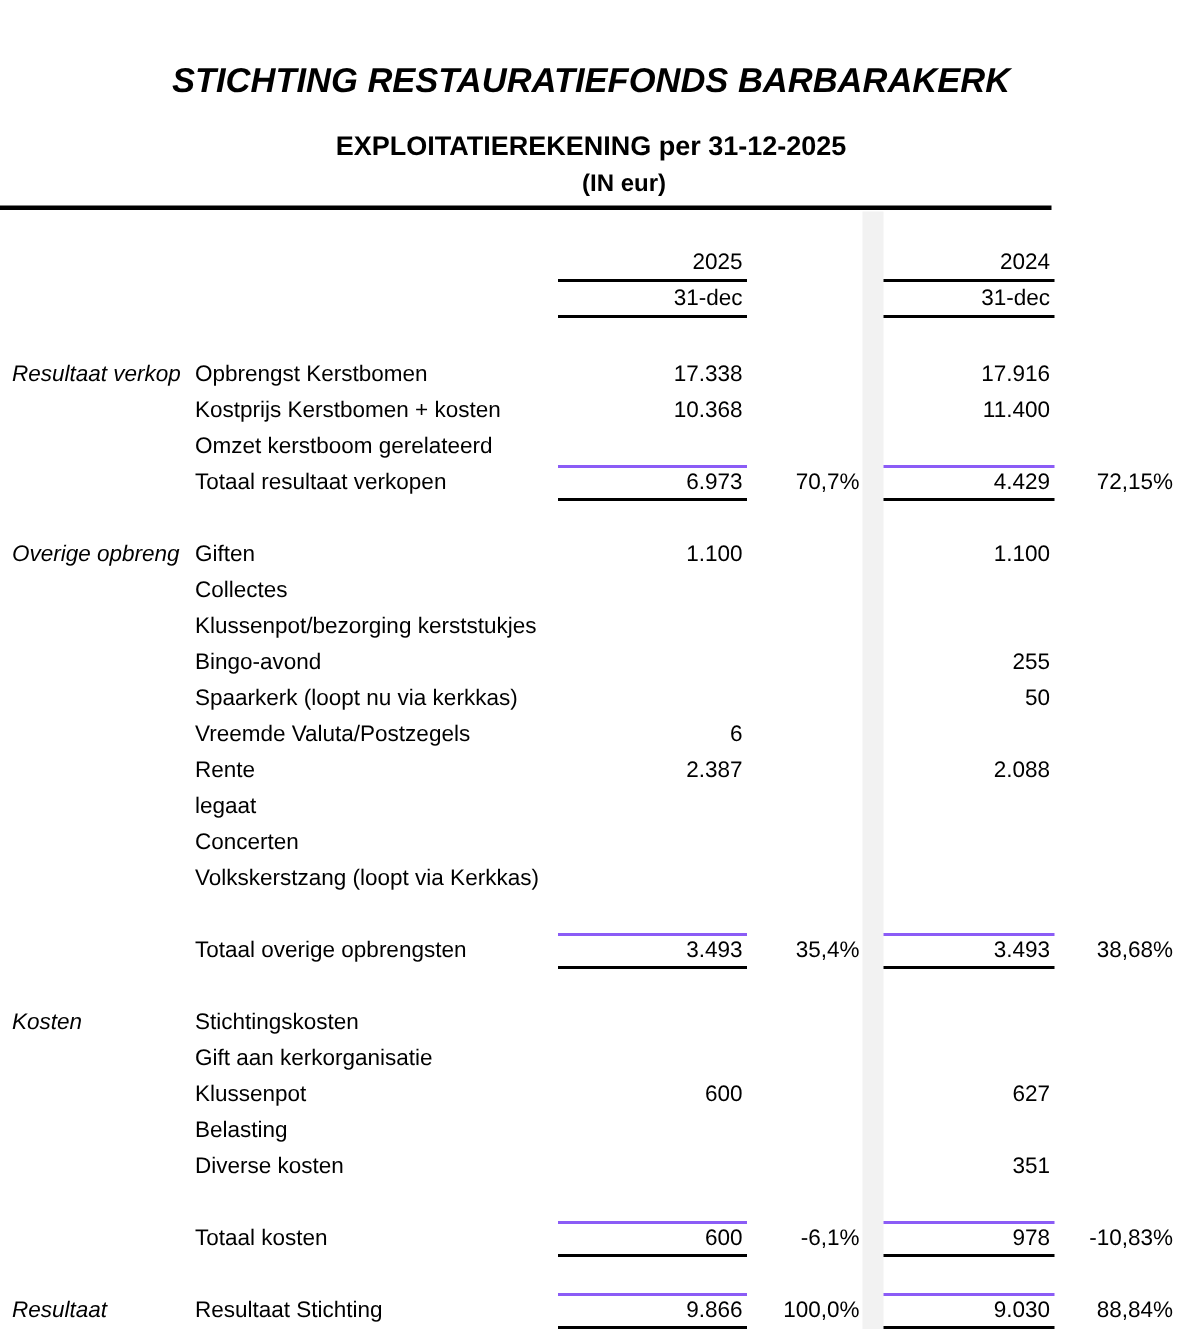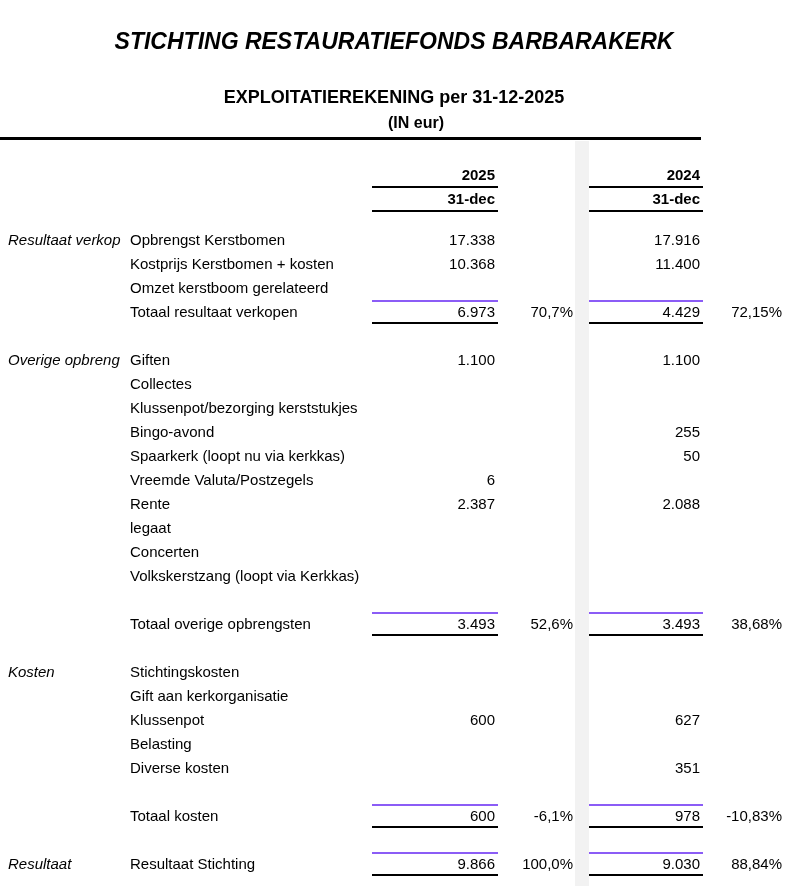--- a/index.html
+++ b/index.html
@@ -10,21 +10,21 @@
     overflow: hidden;
     font-family: "Liberation Sans", sans-serif;
     color: #000000;
   }
   .band {
     position: absolute; left: 575px; top: 141px;
     width: 14px; height: 745px;
     background: #f2f2f2;
   }
   .title {
-    position: absolute; top: 28px; left: 0; width: 788px;
+    position: absolute; top: 40px; left: 0; width: 788px;
     text-align: center;
     font-size: 23px; font-weight: bold; font-style: italic;
     white-space: nowrap;
   }
   .subtitle {
     position: absolute; top: 87px; left: 0; width: 788px;
     text-align: center;
     font-size: 18px; font-weight: bold;
     white-space: nowrap;
   }
@@ -32,22 +32,22 @@
     position: absolute; top: 114px; left: 0; width: 788px;
     text-align: center;
     font-size: 16px; font-weight: bold; padding-left: 44px;
   }
   .rule {
     position: absolute; top: 137px; left: 0;
     width: 701px; height: 3px;
     background: #000000;
   }
   .head { position: absolute; top: 164px; left: 0; width: 788px; }
-  .head .row { font-weight: bold; }
-  .rows { position: absolute; top: 228px; left: 0; width: 788px; }
+  .head .row { font-weight: normal; }
+  .rows { position: absolute; top: 238px; left: 0; width: 788px; }
   .row {
     display: flex; height: 24px;
     font-size: 15px; line-height: 24px;
     align-items: stretch;
   }
   .c { display: flex; align-items: center; overflow: hidden; white-space: nowrap; }
   .c.section  { width: 130px; padding-left: 8px; font-style: italic; }
   .c.label    { width: 242px; overflow: visible; }
   .c.v1       { width: 126px; justify-content: flex-end; padding-right: 3px; }
   .c.p1       { width: 77px;  justify-content: flex-end; padding-right: 2px; }
@@ -233,21 +233,21 @@
     <div class="c v1"></div>
     <div class="c p1"></div>
     <div class="c gap"></div>
     <div class="c v2"></div>
     <div class="c p2"></div>
   </div>
     <div class="row total">
     <div class="c section"></div>
     <div class="c label">Totaal overige opbrengsten</div>
     <div class="c v1">3.493</div>
-    <div class="c p1">52,6%</div>
+    <div class="c p1">35,4%</div>
     <div class="c gap"></div>
     <div class="c v2">3.493</div>
     <div class="c p2">38,68%</div>
   </div>
     <div class="row">
     <div class="c section"></div>
     <div class="c label"></div>
     <div class="c v1"></div>
     <div class="c p1"></div>
     <div class="c gap"></div>

